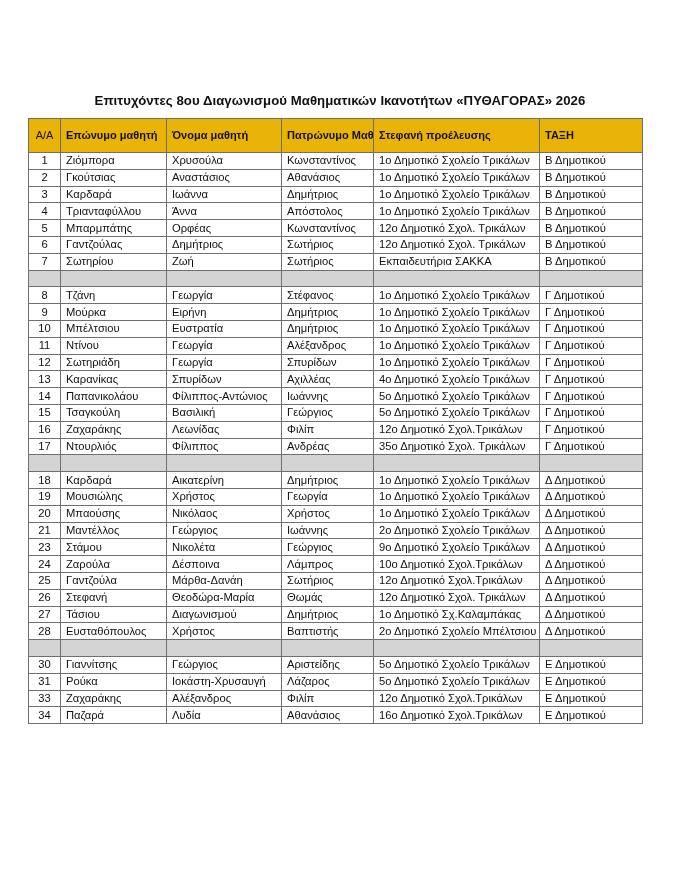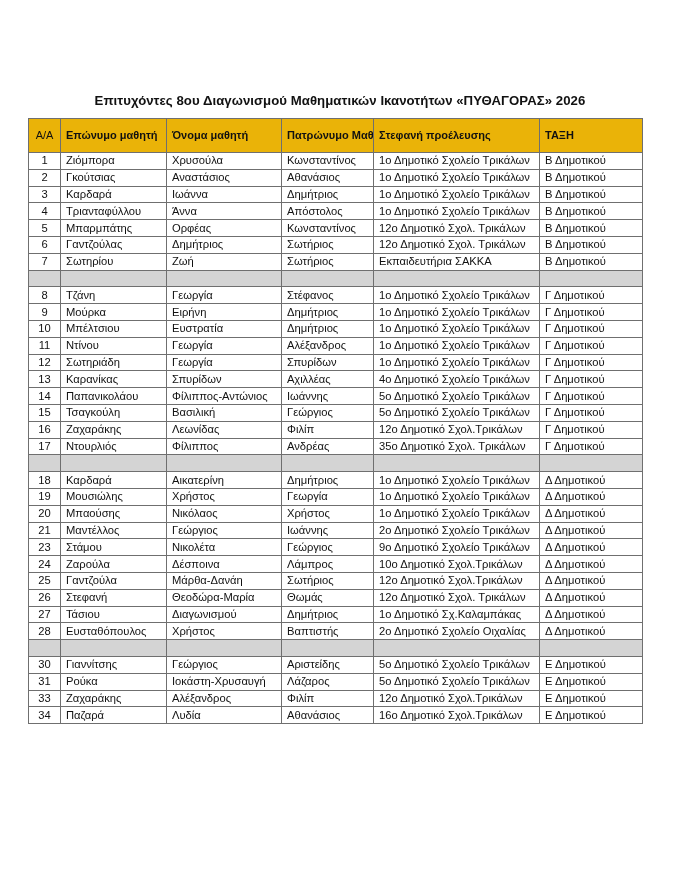--- a/index.html
+++ b/index.html
@@ -267,21 +267,21 @@
         <td>Διαγωνισμού</td>
         <td>Δημήτριος</td>
         <td>1ο Δημοτικό Σχ.Καλαμπάκας</td>
         <td>Δ Δημοτικού</td>
       </tr>
       <tr>
         <td class="aa">28</td>
         <td>Ευσταθόπουλος</td>
         <td>Χρήστος</td>
         <td>Βαπτιστής</td>
-        <td>2ο Δημοτικό Σχολείο Οιχαλίας</td>
+        <td>2ο Δημοτικό Σχολείο Μπέλτσιου</td>
         <td>Δ Δημοτικού</td>
       </tr>
       <tr class="sep">
         <td>&nbsp;</td>
         <td>&nbsp;</td>
         <td>&nbsp;</td>
         <td>&nbsp;</td>
         <td>&nbsp;</td>
         <td>&nbsp;</td>
       </tr>

